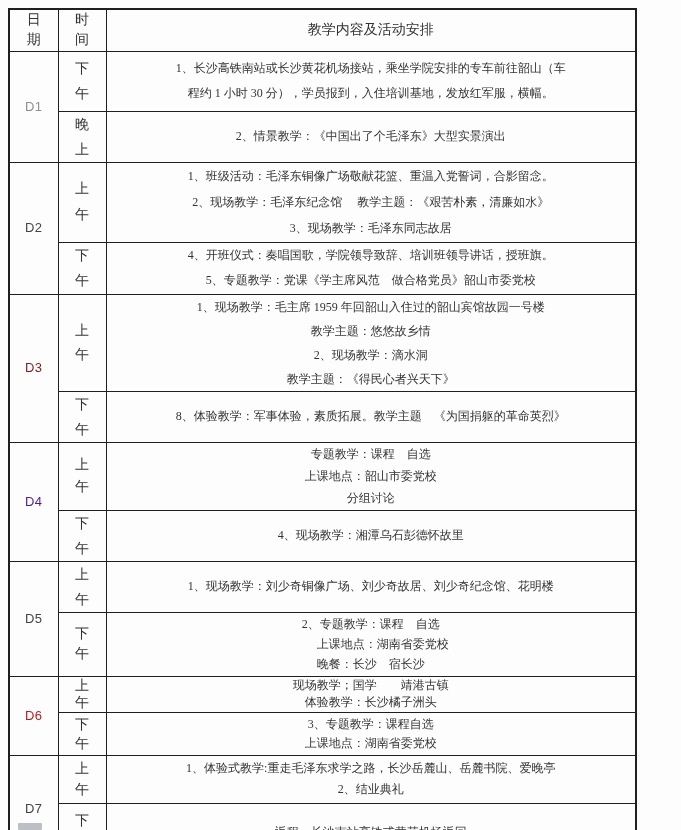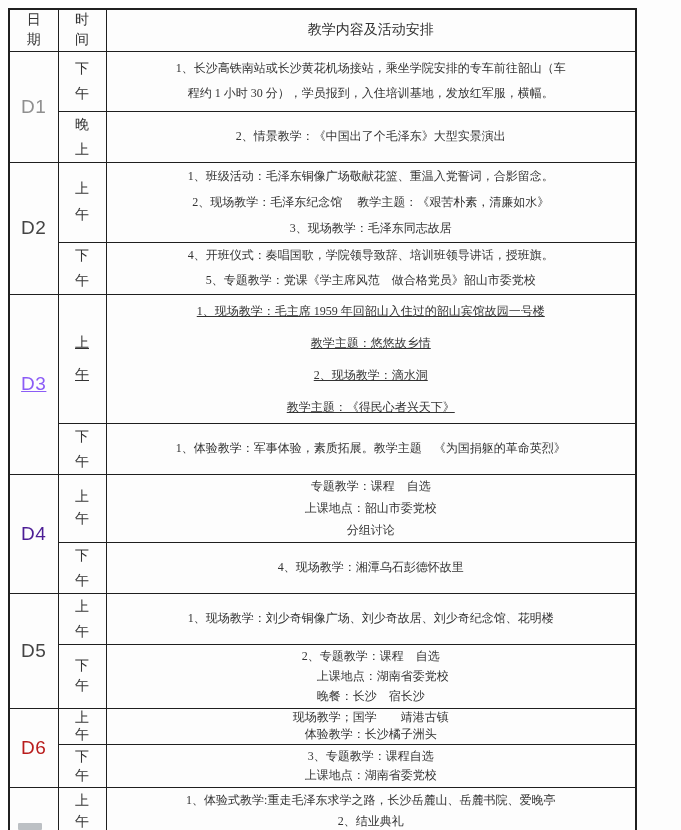--- a/index.html
+++ b/index.html
@@ -32,41 +32,41 @@
   .hd {
     text-align:center;
     font-size:14px;
     white-space:pre-line;
     line-height:20px;
     color:#333333;
   }
   .day {
     text-align:center;
     font-family:"Liberation Sans", "DejaVu Sans", sans-serif;
-    font-size:19px;
+    font-size:13px;
     letter-spacing:0.5px;
   }
   .time {
     text-align:center;
     font-size:14px;
     white-space:pre-line;
     color:#333333;
   }
   .content {
     padding:2px 6px 2px 9px;
     font-size:12px;
     white-space:pre-wrap;
     color:#333333;
     text-align:center;
     margin-left:24px;
   }
   
   tr.lh25 td { line-height:25px; }
   tr.lh26 td { line-height:26px; }
-  tr.lh23 td { line-height:32px;text-decoration:underline; }
+  tr.lh23 td { line-height:24px; }
   tr.lh22 td { line-height:22px; }
   tr.lh21 td { line-height:21px; }
   tr.lh20 td { line-height:20px; }
   tr.lh19 td { line-height:19px; }
   tr.lh17 td { line-height:17px; }
 
   .smudge {
     position:absolute; left:18px; top:823px;
     width:24px; height:7px;
     background:#bcc0c4;
@@ -116,32 +116,32 @@
 3、现场教学：毛泽东同志故居</td>
     </tr>
     <tr class="lh25" style="height:52px">
       <td class="time">下
 午</td>
       <td class="content">4、开班仪式：奏唱国歌，学院领导致辞、培训班领导讲话，授班旗。
 5、专题教学：党课《学主席风范　做合格党员》韶山市委党校</td>
     </tr>
 
     <tr class="lh23" style="height:92px">
-      <td class="day" rowspan="2" style="color: #8b5cf6;">D3</td>
+      <td class="day" rowspan="2" style="color: #7f1d1d;">D3</td>
       <td class="time">上
 午</td>
       <td class="content">1、现场教学：毛主席 1959 年回韶山入住过的韶山宾馆故园一号楼
 教学主题：悠悠故乡情
 2、现场教学：滴水洞
 教学主题：《得民心者兴天下》</td>
     </tr>
     <tr class="lh25" style="height:41px">
       <td class="time">下
 午</td>
-      <td class="content">1、体验教学：军事体验，素质拓展。教学主题　《为国捐躯的革命英烈》</td>
+      <td class="content">8、体验教学：军事体验，素质拓展。教学主题　《为国捐躯的革命英烈》</td>
     </tr>
 
     <tr class="lh22" style="height:68px">
       <td class="day" rowspan="2" style="color: #4c1d95;">D4</td>
       <td class="time">上
 午</td>
       <td class="content">专题教学：课程　自选
 上课地点：韶山市委党校
 分组讨论</td>
     </tr>

